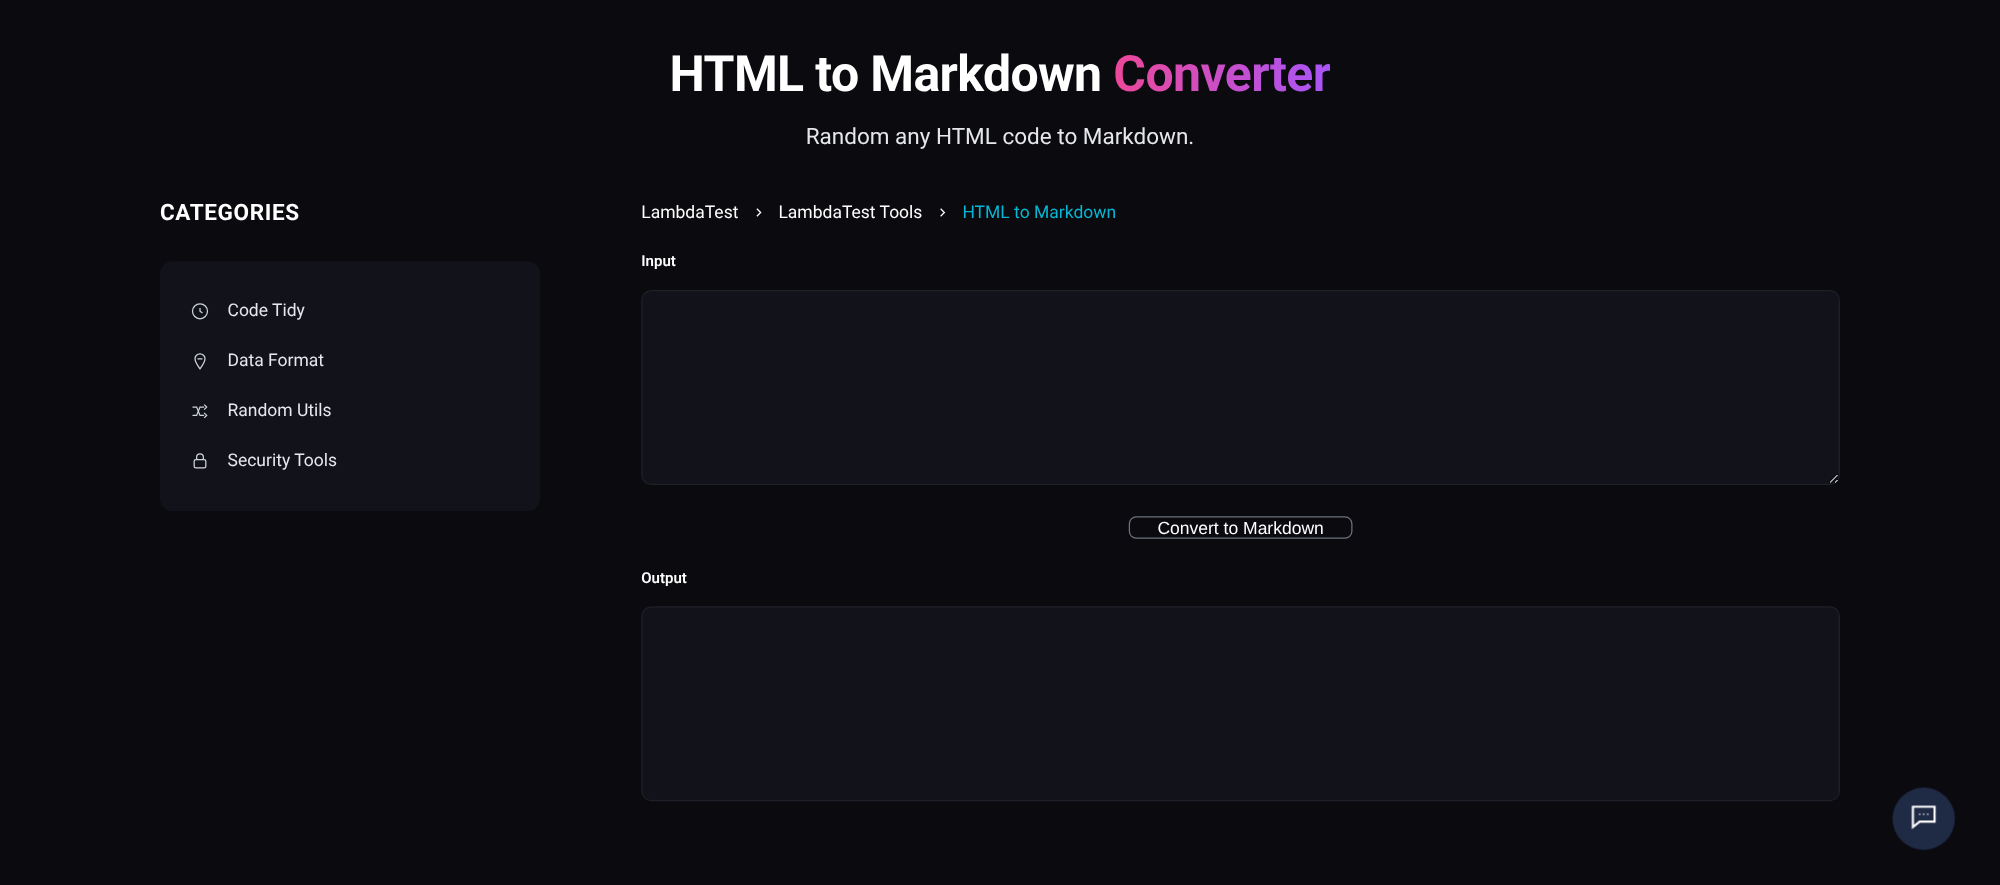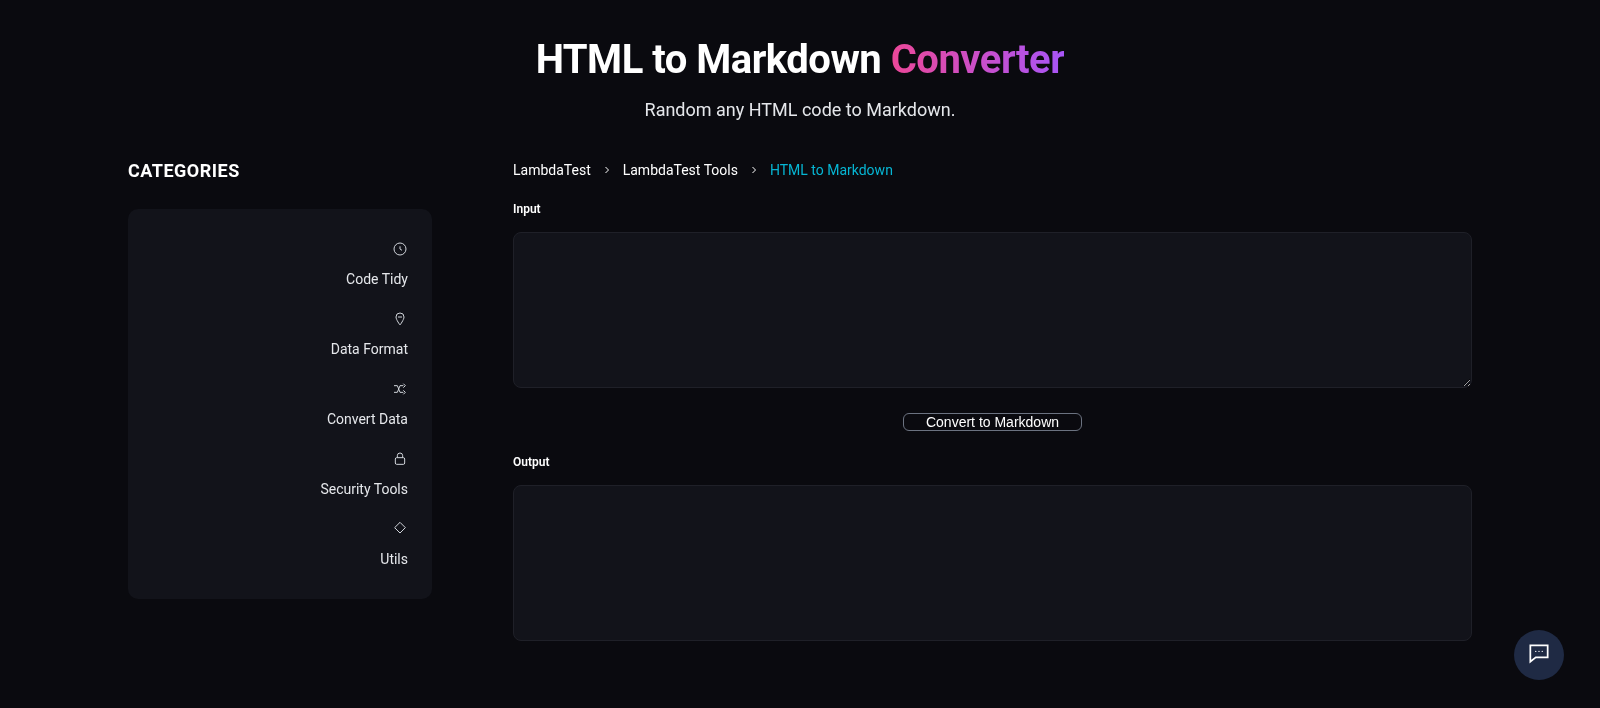--- a/index.html
+++ b/index.html
@@ -52,27 +52,26 @@
     margin-bottom: 28px;
     color: #fff;
   }
   .sidebar-box {
     background: #12131a;
     border-radius: 10px;
     padding: 20px 0;
   }
   .sidebar-item {
     display: flex;
-    align-items: flex-end;
+    align-items: flex-start;
     gap: 14px;
     padding: 12px 24px;
     cursor: pointer;
     font-size: 14px;
     color: #e5e7eb;
-    flex-direction: column;
   }
   .sidebar-item .icon {
     width: 16px;
     height: 16px;
     display: inline-flex;
     align-items: center;
     justify-content: center;
     color: #d1d5db;
   }
   .sidebar-item .icon svg {
@@ -214,41 +213,33 @@
 
       <div class="sidebar-item">
         <span class="icon">
           <svg viewBox="0 0 24 24">
               <path d="M3 7h5l4 10h5"></path>
               <path d="M3 17h5l4-10h5"></path>
               <path d="M17 4l3 3-3 3"></path>
               <path d="M17 14l3 3-3 3"></path>
             </svg>
         </span>
-        <span>Convert Data</span>
+        <span>Random Utils</span>
       </div>
 
       <div class="sidebar-item">
         <span class="icon">
           <svg viewBox="0 0 24 24">
               <rect x="5" y="10" width="14" height="10" rx="2"></rect>
               <path d="M8 10V7a4 4 0 0 1 8 0v3"></path>
             </svg>
         </span>
         <span>Security Tools</span>
       </div>
 
-      <div class="sidebar-item">
-        <span class="icon">
-          <svg viewBox="0 0 24 24">
-              <path d="M12 2l8 8-8 8-8-8z"></path>
-            </svg>
-        </span>
-        <span>Utils</span>
-      </div>
 
     </div>
   </aside>
 
   <main class="main">
 
     <nav class="breadcrumb">
       <a>LambdaTest</a>
       <span class="chev">
         <svg viewBox="0 0 24 24">

